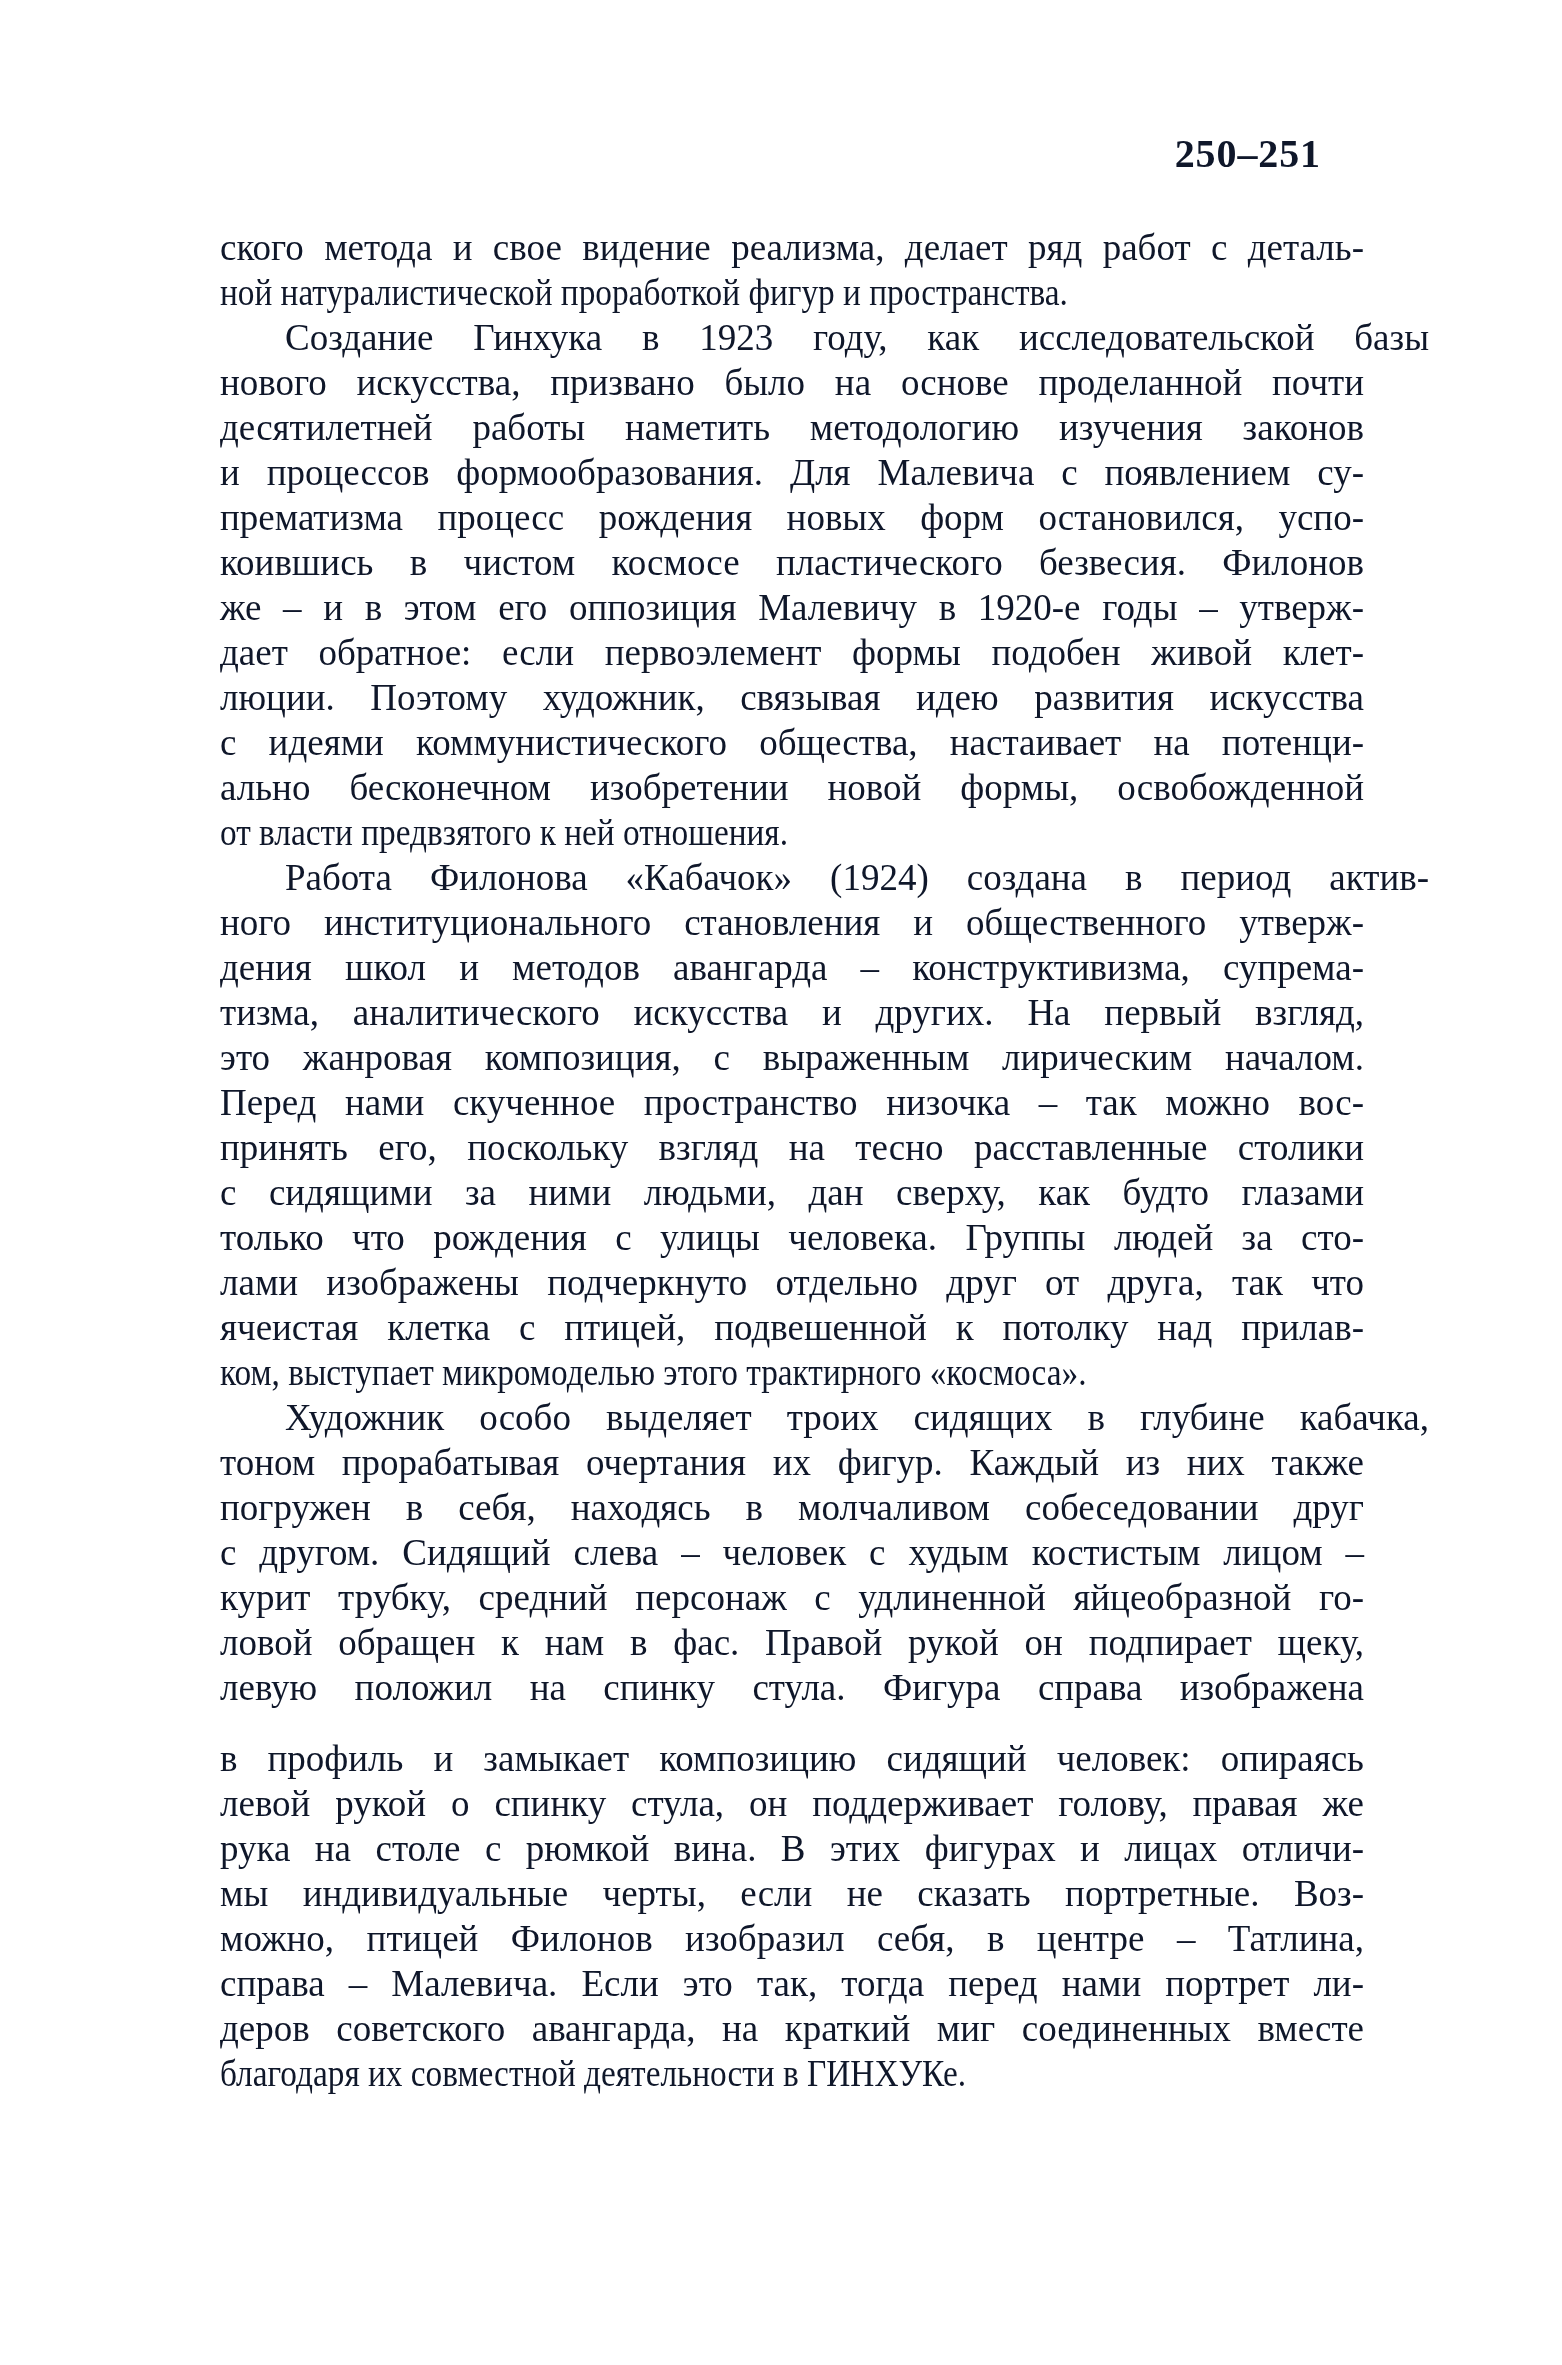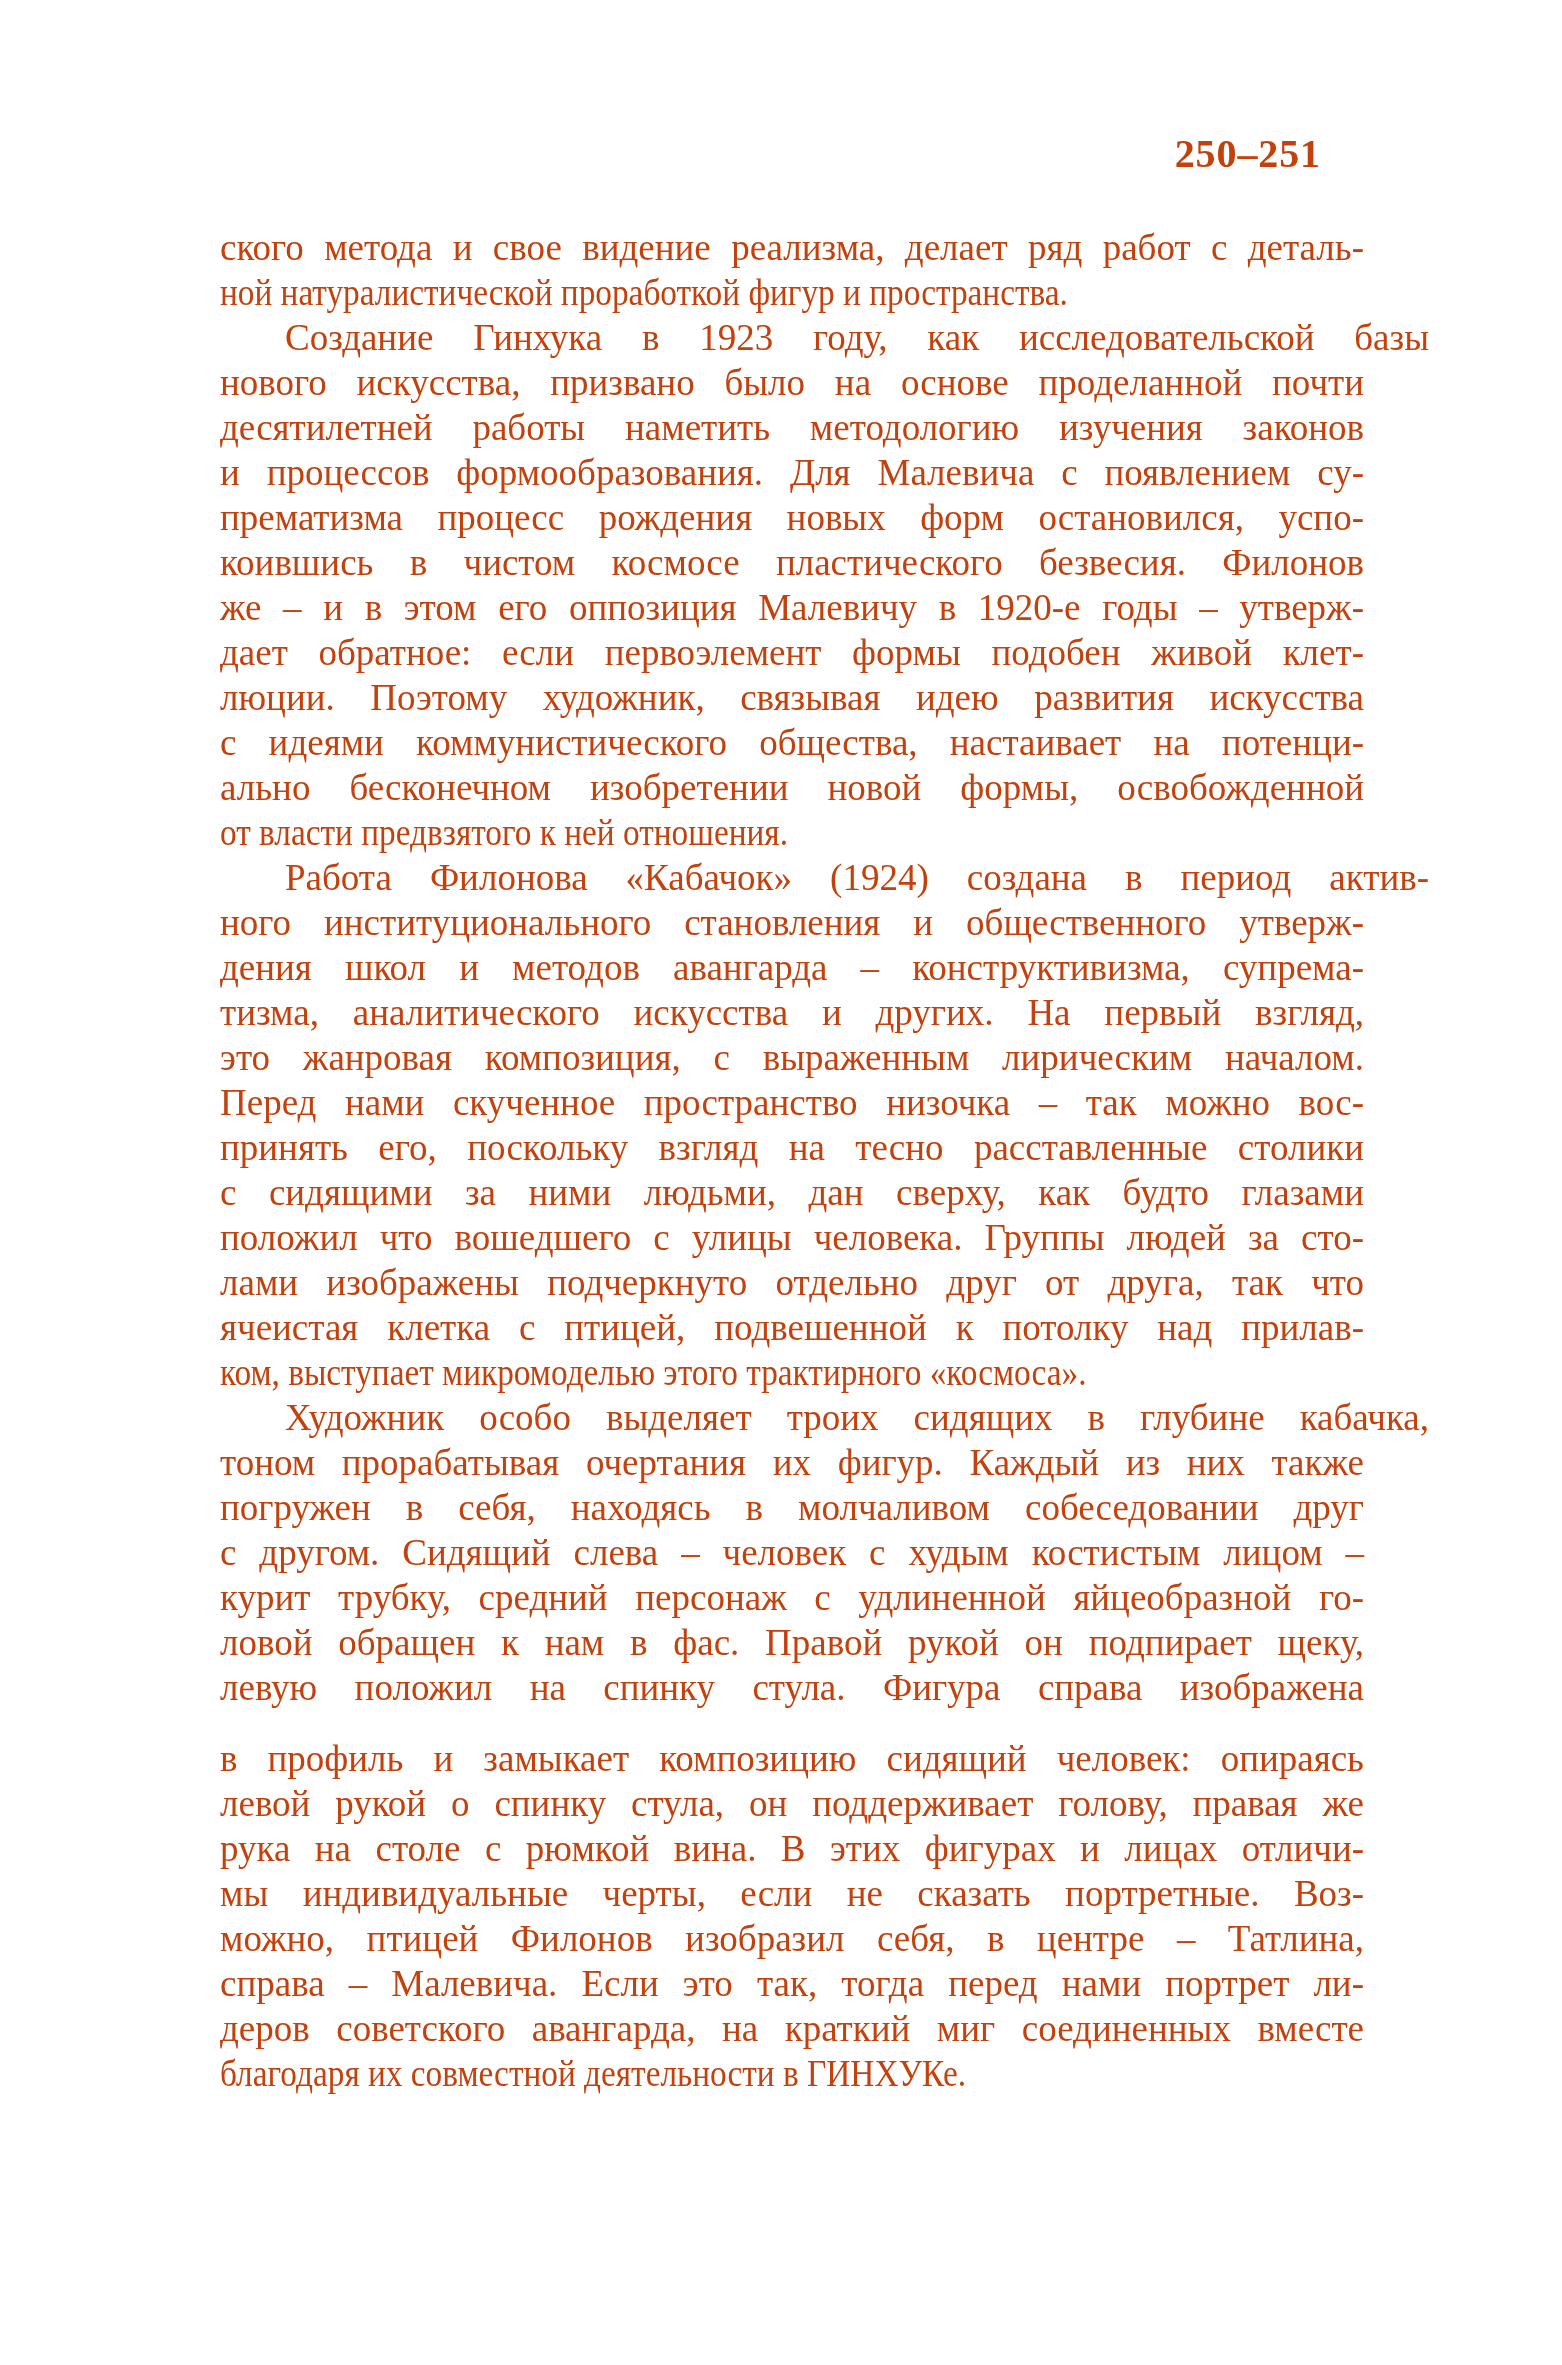--- a/index.html
+++ b/index.html
@@ -1,19 +1,19 @@
 <!DOCTYPE html>
 <html style="font-size:14.5px"><head>
   <meta charset="utf-8">
   <style>
     html, body { margin: 0; padding: 0; background: #ffffff; }
     body { width: 1563px; height: 2366px; position: relative; overflow: hidden; }
     .page {
       position: absolute; left: 0; top: 0; width: 1505px; height: 2366px;
-      background: #ffffff; color: #c2410c;
+      background: #ffffff; color: #0f172a;
       font-family: "Liberation Serif", "DejaVu Serif", serif;
     }
     .page-number {
       position: absolute; top: 127px; right: 184px;
       font-size: 40px; font-weight: bold; letter-spacing: 0.9px; line-height: 54px;
     }
     .text {
       position: absolute; left: 220px; top: 225px; width: 1144px;
     }
     .line {
@@ -51,21 +51,21 @@
       </div>
       <div>
         <span class="line indent" style="width: 1144px;">Работа Филонова «Кабачок» (1924) создана в период актив-</span>
         <span class="line" style="width: 1144px;">ного институционального становления и общественного утверж-</span>
         <span class="line" style="width: 1144px;">дения школ и методов авангарда – конструктивизма, супрема-</span>
         <span class="line" style="width: 1144px;">тизма, аналитического искусства и других. На первый взгляд,</span>
         <span class="line" style="width: 1144px;">это жанровая композиция, с выраженным лирическим началом.</span>
         <span class="line" style="width: 1144px;">Перед нами скученное пространство низочка – так можно вос-</span>
         <span class="line" style="width: 1144px;">принять его, поскольку взгляд на тесно расставленные столики</span>
         <span class="line" style="width: 1144px;">с сидящими за ними людьми, дан сверху, как будто глазами</span>
-        <span class="line" style="width: 1144px;">положил что вошедшего с улицы человека. Группы людей за сто-</span>
+        <span class="line" style="width: 1144px;">только что рождения с улицы человека. Группы людей за сто-</span>
         <span class="line" style="width: 1144px;">лами изображены подчеркнуто отдельно друг от друга, так что</span>
         <span class="line" style="width: 1144px;">ячеистая клетка с птицей, подвешенной к потолку над прилав-</span>
         <span class="line last" style="width: 1271px; transform: scaleX(0.9);">ком, выступает микромоделью этого трактирного «космоса».</span>
       </div>
       <div>
         <span class="line indent" style="width: 1144px;">Художник особо выделяет троих сидящих в глубине кабачка,</span>
         <span class="line" style="width: 1144px;">тоном прорабатывая очертания их фигур. Каждый из них также</span>
         <span class="line" style="width: 1144px;">погружен в себя, находясь в молчаливом собеседовании друг</span>
         <span class="line" style="width: 1144px;">с другом. Сидящий слева – человек с худым костистым лицом –</span>
         <span class="line" style="width: 1144px;">курит трубку, средний персонаж с удлиненной яйцеобразной го-</span>

